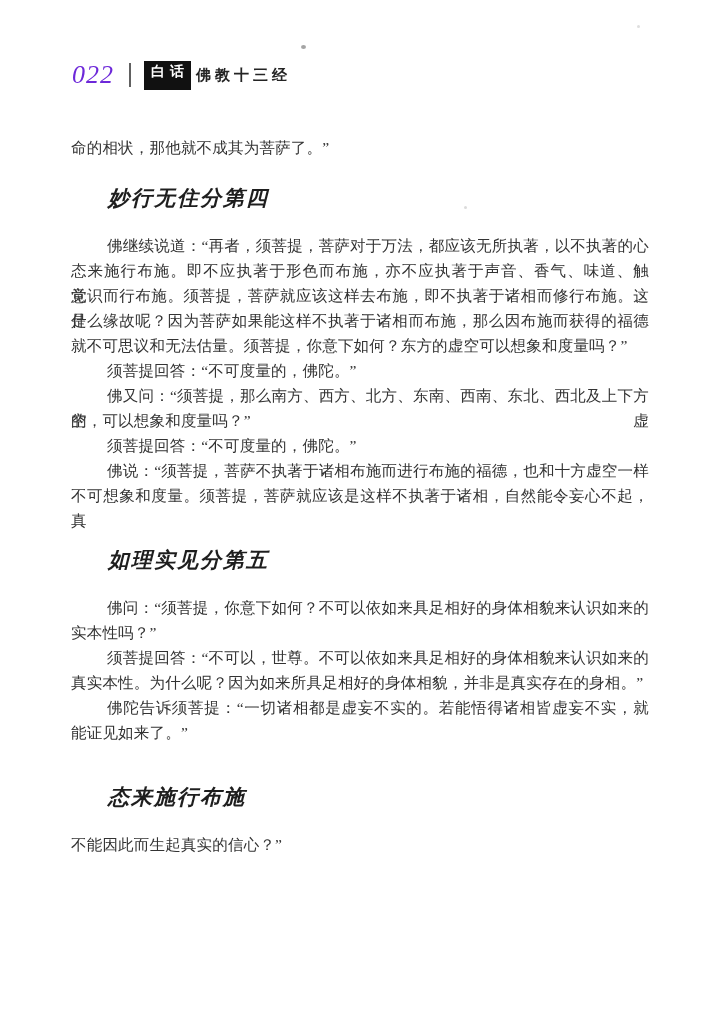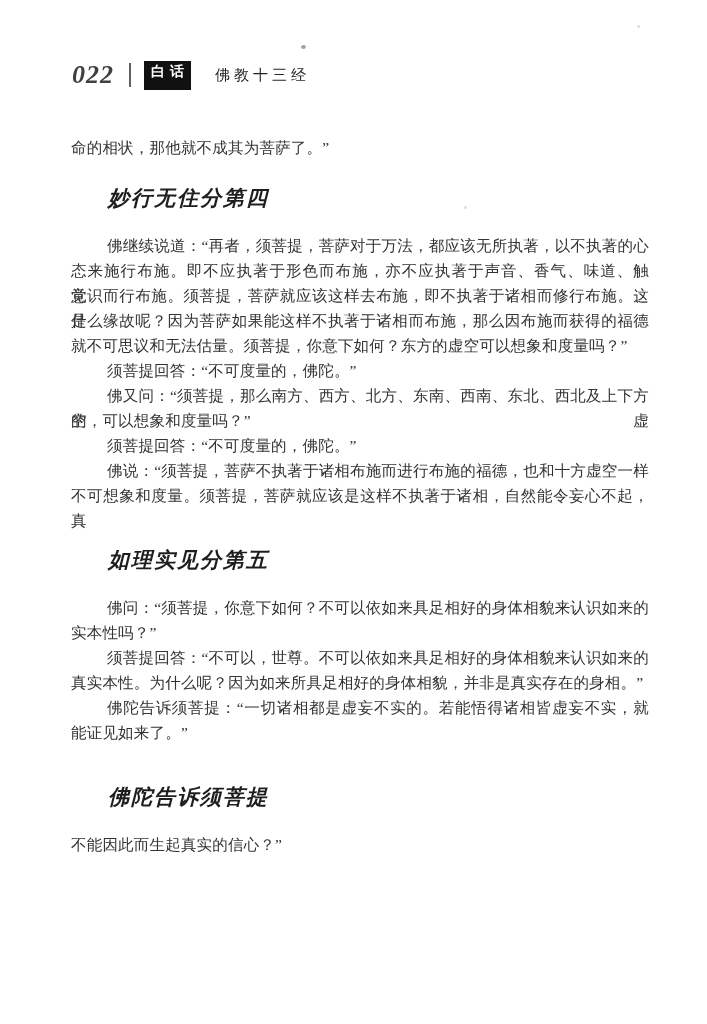--- a/index.html
+++ b/index.html
@@ -21,39 +21,39 @@
     background: #ffffff;
   }
   
   .header {
     position: absolute; top: 62px; left: 72px;
     display: flex; align-items: center; height: 26px;
     white-space: nowrap;
   }
   .pagenum {
     font-family: "Liberation Serif", serif;
-    font-style: italic; font-weight: 700;
+    font-style: italic; font-weight: 400;
     font-size: 26px; line-height: 1;
-    letter-spacing: 1px; color: #404040;
+    letter-spacing: 1px; color: #6d28d9;
   }
   .hdr-divider {
     width: 2px; height: 24px; background: #3a3a3a;
     margin: 0 13px 0 15px; opacity: .8;
   }
   .badge {
     background: var(--badge-bg); color: var(--badge-text);
     font-family: "Liberation Sans", sans-serif;
     font-size: 14px; font-weight: bold;
     letter-spacing: 5px; line-height: 1;
     padding: 3px 2px 12px 7px;
     display: inline-flex; align-items: center;
   }
   .booktitle {
-    margin-left: 24px;
-    font-weight: normal; font-size: 15px;
+    margin-left: 5px;
+    font-weight: bold; font-size: 15px;
     letter-spacing: 4px; color: #242424;
   }
   
   .content {
     position: absolute; top: 135px; left: 71px; width: 578px;
   }
   .line {
     font-size: 15.5px; line-height: 25px; height: 25px;
     text-align: justify; text-align-last: auto;
     letter-spacing: 0.2px;
@@ -119,21 +119,21 @@
         <div class="line">实本性吗？”</div>
       </div>
       <div class="block block-paragraph">
         <div class="line first fill">须菩提回答：“不可以，世尊。不可以依如来具足相好的身体相貌来认识如来的</div>
         <div class="line">真实本性。为什么呢？因为如来所具足相好的身体相貌，并非是真实存在的身相。”</div>
       </div>
       <div class="block block-paragraph">
         <div class="line first fill">佛陀告诉须菩提：“一切诸相都是虚妄不实的。若能悟得诸相皆虚妄不实，就</div>
         <div class="line">能证见如来了。”</div>
       </div>
-      <div class="block block-heading">佛陀告诉须菩提</div>
+      <div class="block block-heading">态来施行布施</div>
       <div class="block block-paragraph">
         <div class="line">不能因此而生起真实的信心？”</div>
       </div>
     </main>
 
   <div class="speck s1"></div>
   <div class="speck s2"></div>
   <div class="speck s3"></div>
 
 </div>

